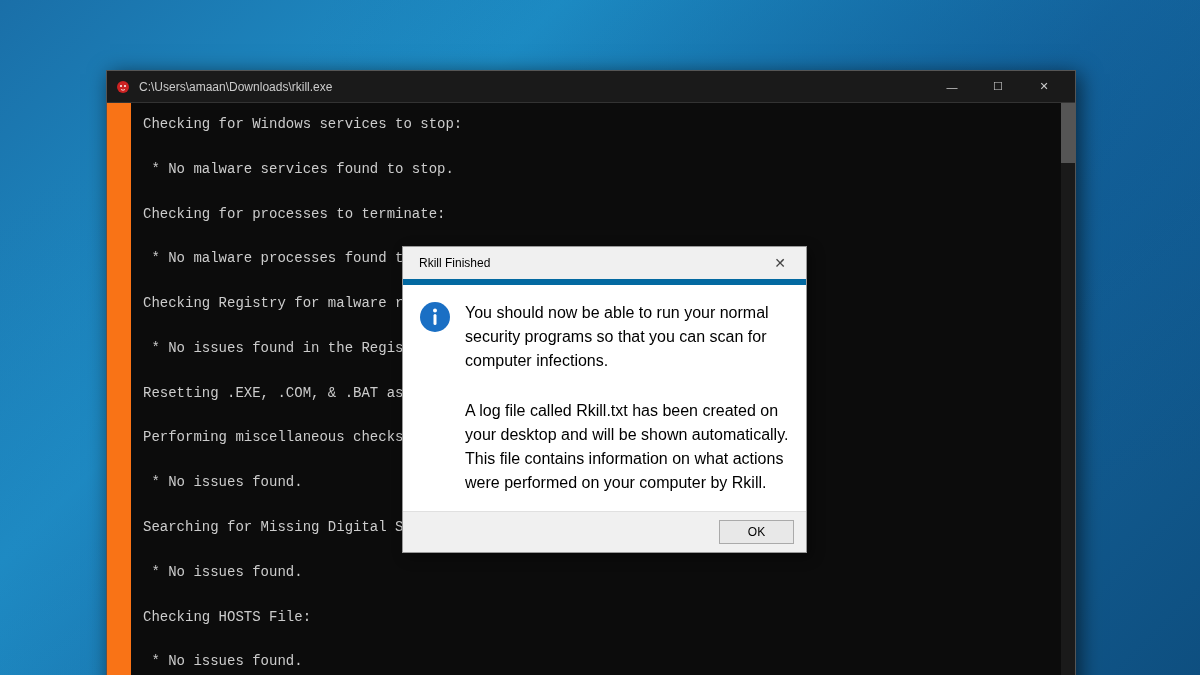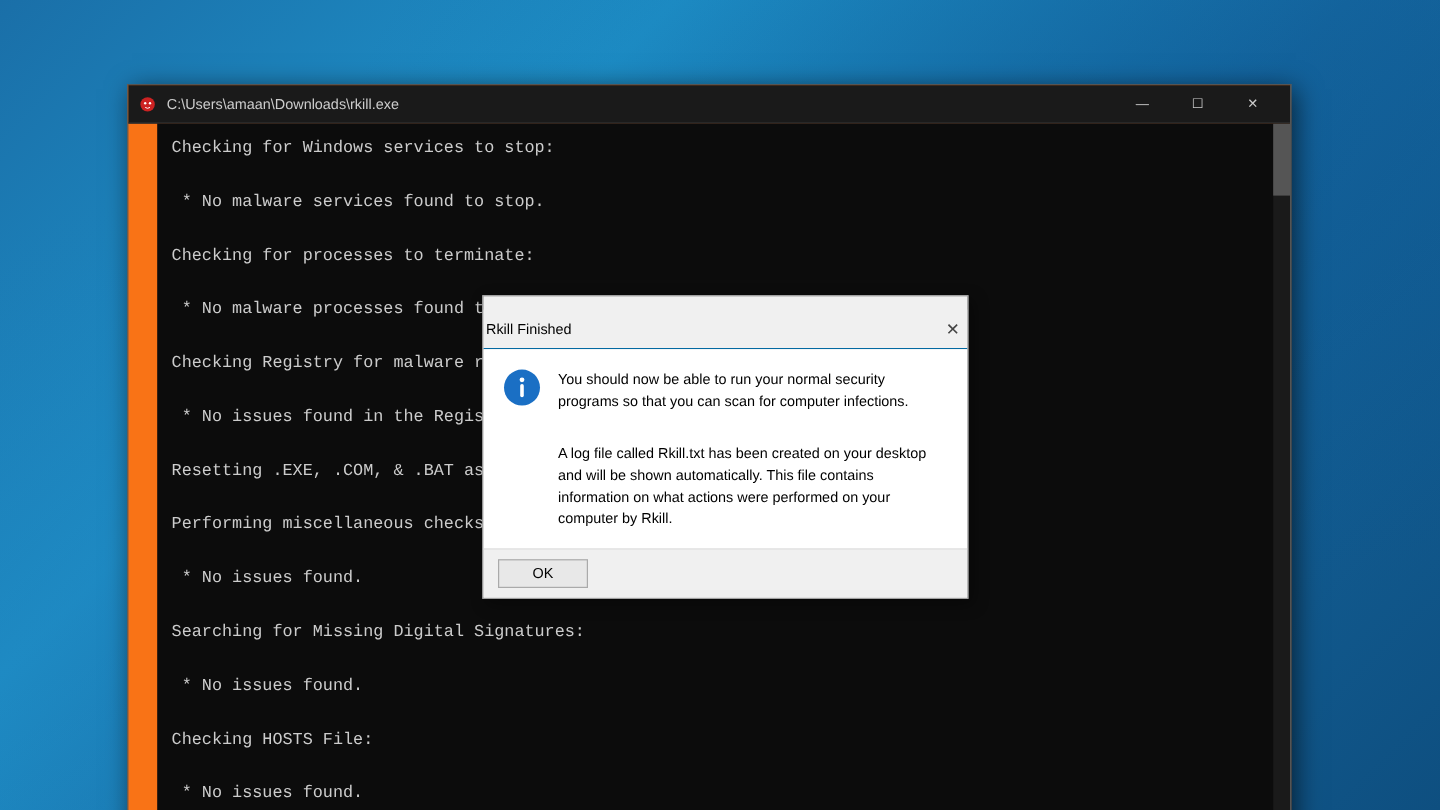--- a/index.html
+++ b/index.html
@@ -131,23 +131,22 @@
       border: 1px solid #999;
       box-shadow: 4px 4px 12px rgba(0,0,0,0.4);
       pointer-events: all;
     }
 
     .dialog-titlebar {
       display: flex;
       align-items: center;
       justify-content: space-between;
       background: #f0f0f0;
-      padding: 6px 2px;
-      border-bottom: 1px solid #0369a1;
-      margin-top: 11px;
+      padding: 6px 16px;
+      border-bottom: 6px solid #0369a1;
     }
 
     .dialog-title {
       font-size: 12px;
       color: #000;
       font-family: 'Segoe UI', sans-serif;
     }
 
     .dialog-close-btn {
       width: 20px;
@@ -175,33 +174,33 @@
       width: 32px;
       height: 32px;
     }
 
     .dialog-icon svg {
       width: 32px;
       height: 32px;
     }
 
     .dialog-text {
-      font-size: 12px;
+      font-size: 16px;
       color: #000;
       font-family: 'Segoe UI', sans-serif;
       line-height: 1.5;
     }
 
     .dialog-text p + p {
       margin-top: 26px;
     }
 
     .dialog-footer {
       display: flex;
-      justify-content: flex-start;
+      justify-content: flex-end;
       padding: 8px 12px;
       background: #f0f0f0;
       border-top: 1px solid #e0e0e0;
     }
 
     .dialog-ok-btn {
       width: 75px;
       height: 24px;
       background: #e8e8e8;
       border: 1px solid #aaa;

